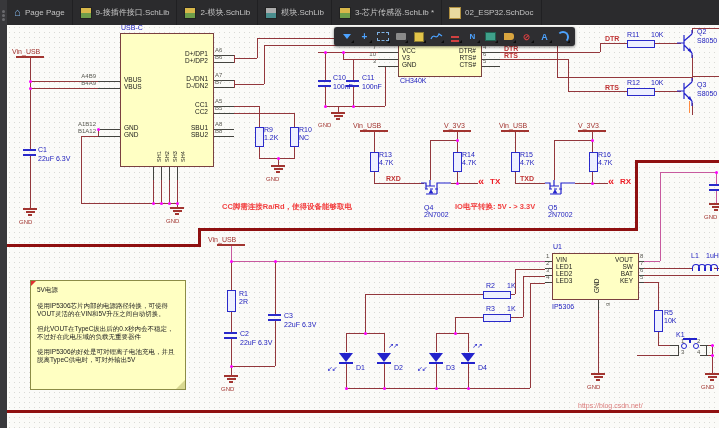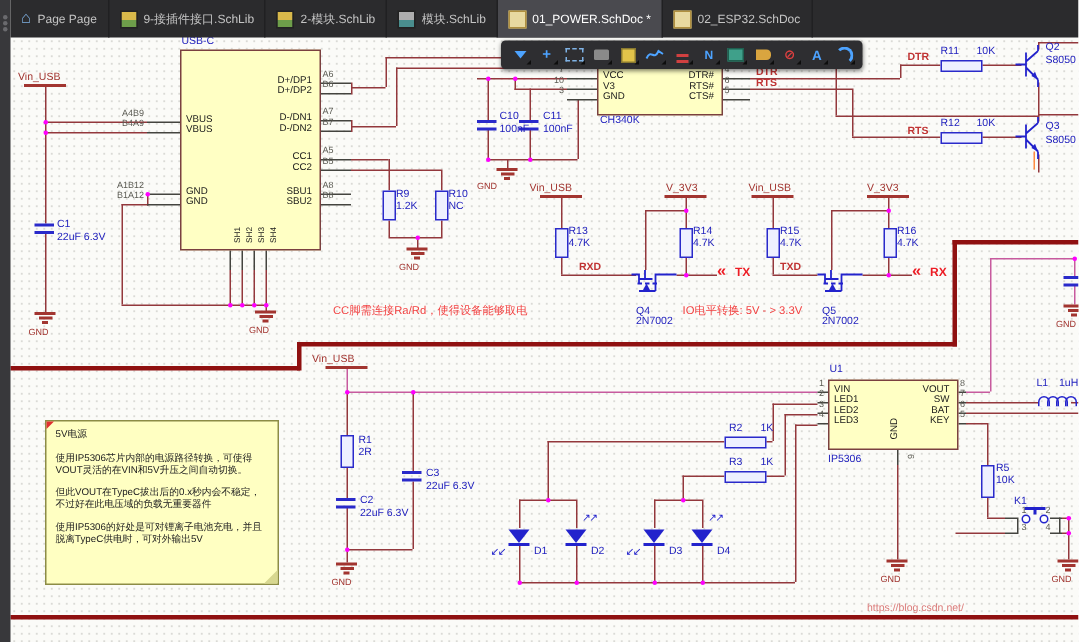--- a/index.html
+++ b/index.html
@@ -37,21 +37,21 @@
   #canvas{position:absolute;left:7px;top:25px;width:712px;height:403px;
           background-image:radial-gradient(#DADAD6 0.6px,transparent 0.7px);background-size:5px 5px;
           font-family:"Liberation Serif","DejaVu Serif",serif;}
   .t{position:absolute;white-space:nowrap;z-index:4;}
   .blue{color:#2222BE;font-size:7px;line-height:7px;}
   .pname{color:#1A1A1A;font-size:6.5px;line-height:6.5px;}
   .pnum{color:#5A5A52;font-size:6px;line-height:6px;}
   .net{color:#C03434;font-size:7px;line-height:7px;font-weight:bold;}
   .pwrt{color:#A23530;font-size:7px;line-height:7px;}
   .gtxt{color:#A23530;font-size:6px;line-height:6px;}
-  .anno{color:#F24141;font-size:7.5px;line-height:8px;}
+  .anno{color:#F24141;font-size:7.5px;line-height:8px;font-weight:bold;}
   .port{color:#ED1C24;font-size:8px;font-weight:bold;line-height:8px;}
   .chev{color:#ED1C24;font-size:11px;font-weight:bold;line-height:9px;}
   .wm{color:rgba(198,42,42,.62);font-size:7px;z-index:6;}
   .w,.wp,.stub,.wo{position:absolute;z-index:1;}
   .w{background:#93383C;}.wp{background:#C75A9E;}.stub{background:#44443F;}.wo{background:#FF8C42;}
   .bk{position:absolute;background:#8F1010;z-index:2;}
   .dot{position:absolute;width:3px;height:3px;border-radius:50%;background:#FF00FF;z-index:5;}
   .comp{position:absolute;background:#FFFFC4;border:1px solid #7A4040;z-index:3;}
   .res{position:absolute;background:#EEF0FF;border:1px solid #2A2ACA;z-index:3;}
   .cplate{position:absolute;width:13px;height:2px;background:#2A2ACA;z-index:3;}
@@ -97,23 +97,23 @@
         <span>9-接插件接口.SchLib</span>
       </div>
     <div class="tab">
         <span class="ic ic-schlib"></span>
         <span>2-模块.SchLib</span>
       </div>
     <div class="tab">
         <span class="ic ic-pcblib"></span>
         <span>模块.SchLib</span>
       </div>
-    <div class="tab active">
-        <span class="ic ic-schdoc"></span>
-        <span>01_POWER.SchDoc *</span>
+    <div class="tab">
+        <span class="ic ic-schlib"></span>
+        <span>3-芯片传感器.SchLib *</span>
       </div>
     <div class="tab">
         <span class="ic ic-schdoc"></span>
         <span>02_ESP32.SchDoc</span>
       </div>
   </div>
 
   <div id="toolbar">
     <span class="tbi">
         <i class="tb-funnel"></i>

